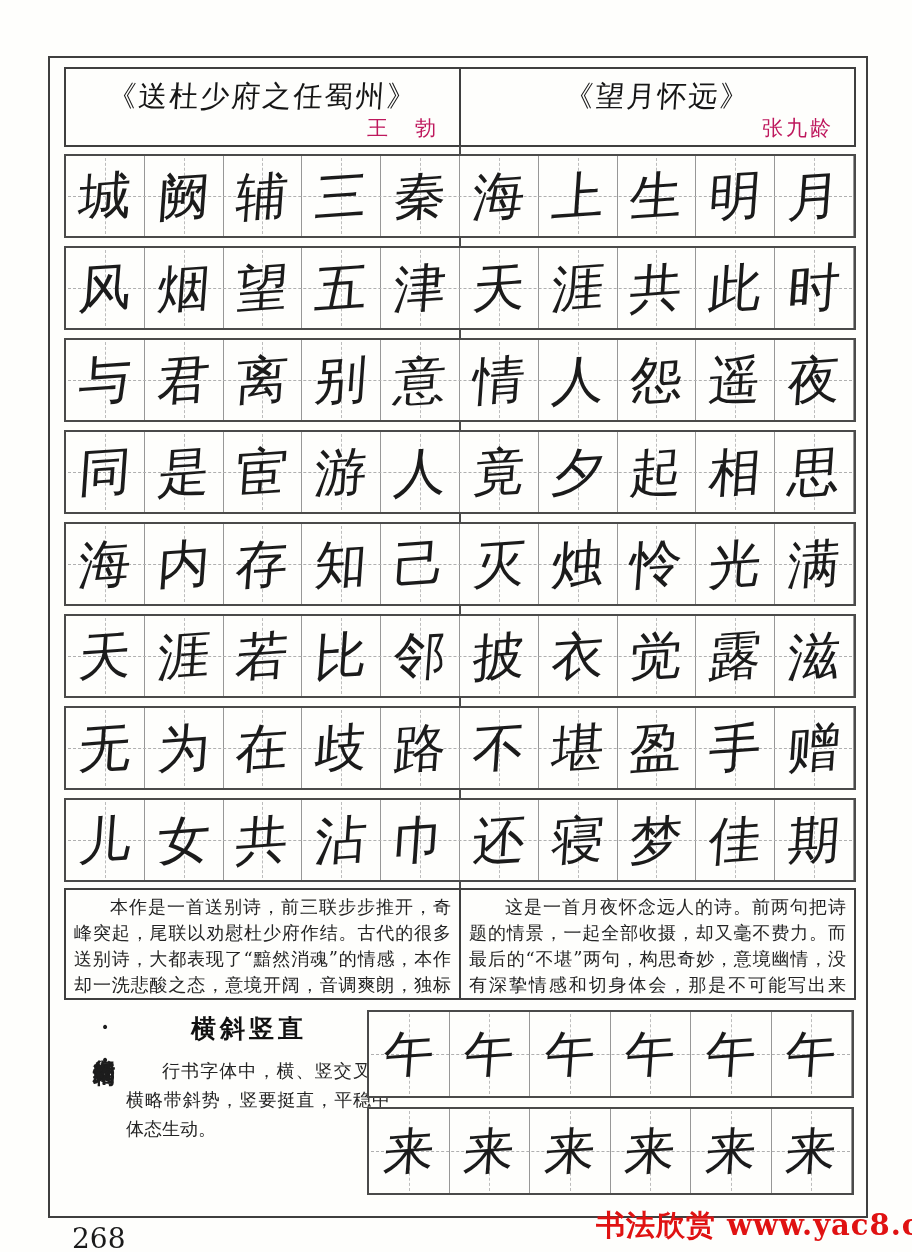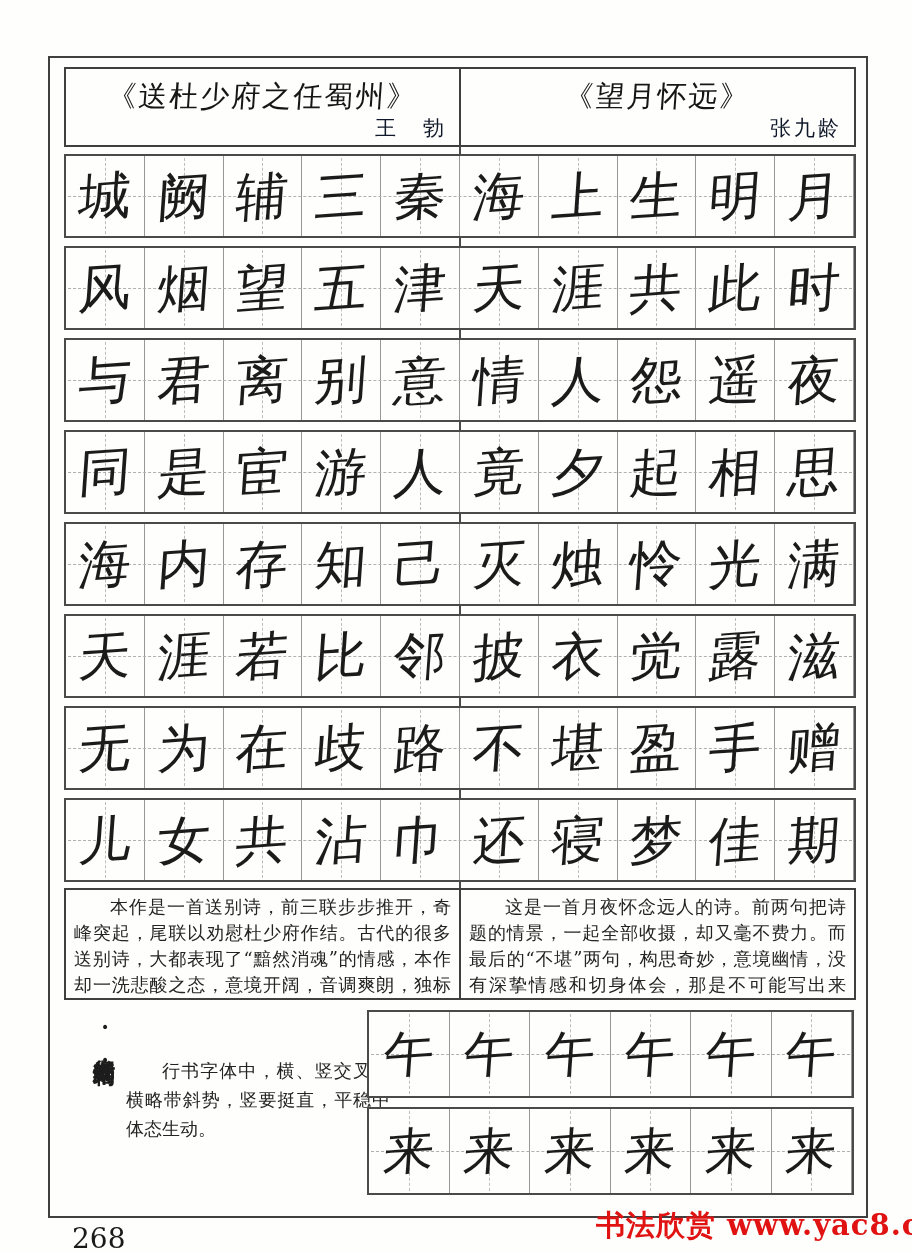--- a/index.html
+++ b/index.html
@@ -25,22 +25,22 @@
   }
   .title-half { flex:1; position:relative; }
   .title-half.right { border-left:2px solid #3f3f3f; }
   .poem-title {
     display:block; text-align:center; margin-top:8px;
     font-size:29px; letter-spacing:2px; color:#161616;
     font-family:"DejaVu Serif","Liberation Serif",serif;
     transform:skewX(-4deg);
   }
   .poem-author {
-    position:absolute; right:12px; bottom:3px;
-    font-size:21px; letter-spacing:3px; color:#0f172a;
+    position:absolute; right:20px; bottom:3px;
+    font-size:21px; letter-spacing:3px; color:#be185d;
     font-family:"DejaVu Serif","Liberation Serif",serif;
   }
 
   
   .char-grid {
     position:absolute; left:14px; top:96px; width:792px; height:728px;
   }
   .grid-row {
     position:relative; height:84px; margin-bottom:8px;
     border:2px solid #4a4a4a; display:flex; background:#fefefc;
@@ -408,20 +408,21 @@
     <div class="commentary-half">
       <p>本作是一首送别诗，前三联步步推开，奇峰突起，尾联以劝慰杜少府作结。古代的很多送别诗，大都表现了“黯然消魂”的情感，本作却一洗悲酸之态，意境开阔，音调爽朗，独标高格。</p>
     </div>
     <div class="commentary-half right">
       <p>这是一首月夜怀念远人的诗。前两句把诗题的情景，一起全部收摄，却又毫不费力。而最后的“不堪”两句，构思奇妙，意境幽情，没有深挚情感和切身体会，那是不可能写出来的。</p>
     </div>
   </div>
 
   <div class="bottom-sec">
     <div class="sidebar-label">·行书间架结构·</div>
+    <div class="lesson-title">横斜竖直</div>
     <div class="lesson-body">行书字体中，横、竖交叉，横略带斜势，竖要挺直，平稳中体态生动。</div>
     <div class="practice">
         <div class="p-row">
           <div class="cell">
             <span class="glyph">午</span>
           </div>
           <div class="cell">
             <span class="glyph">午</span>
           </div>
           <div class="cell">

